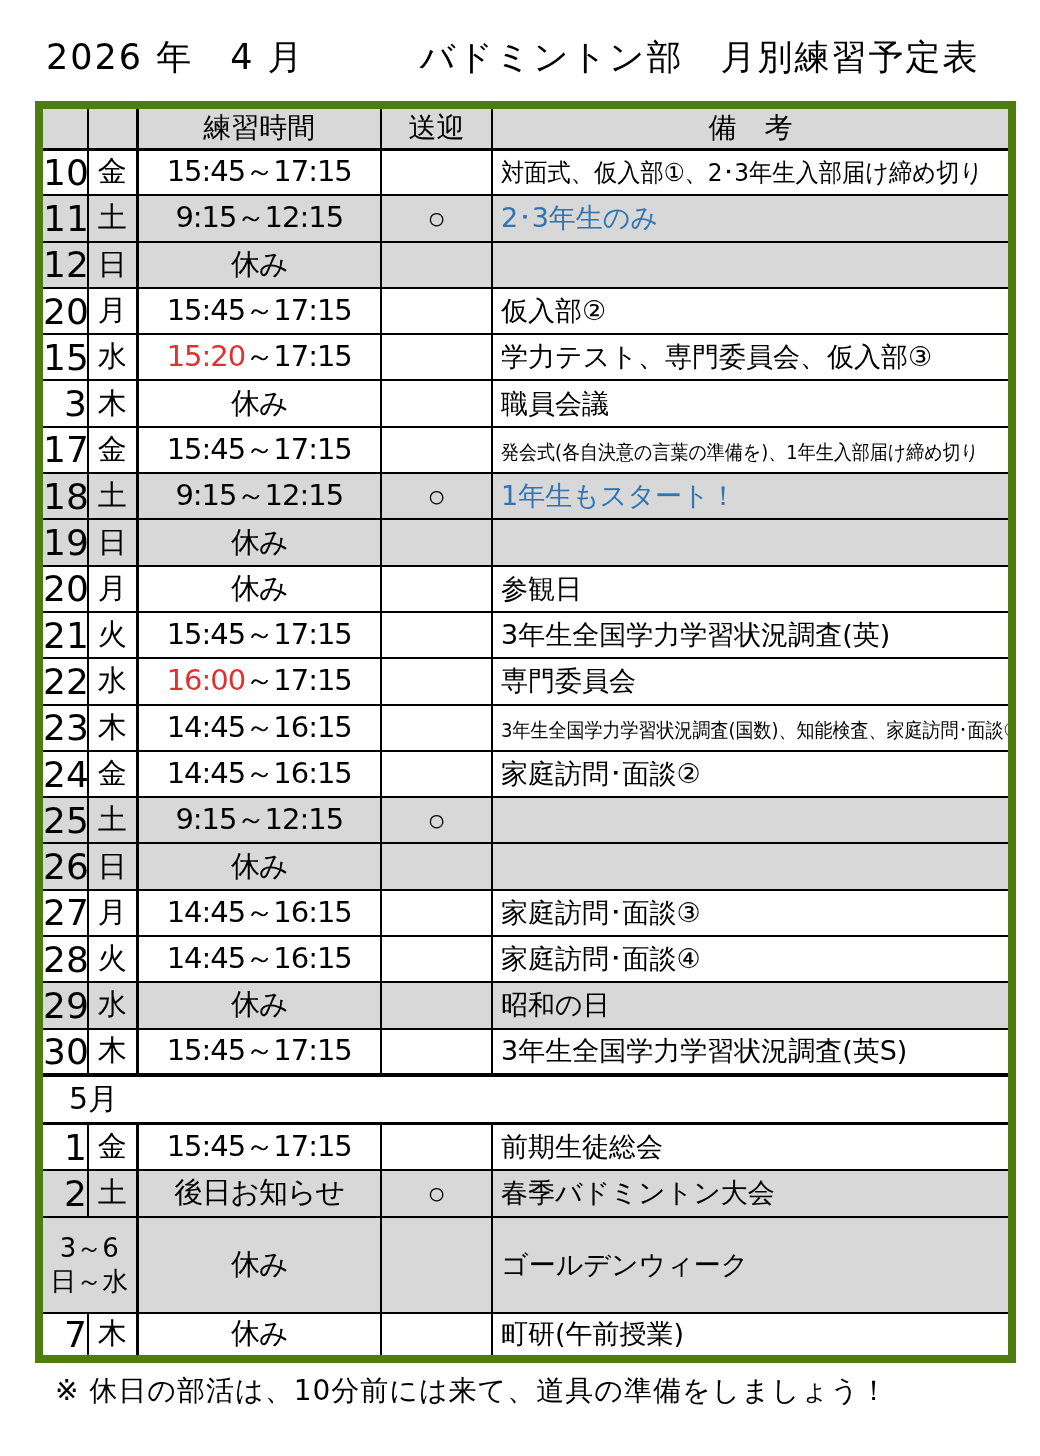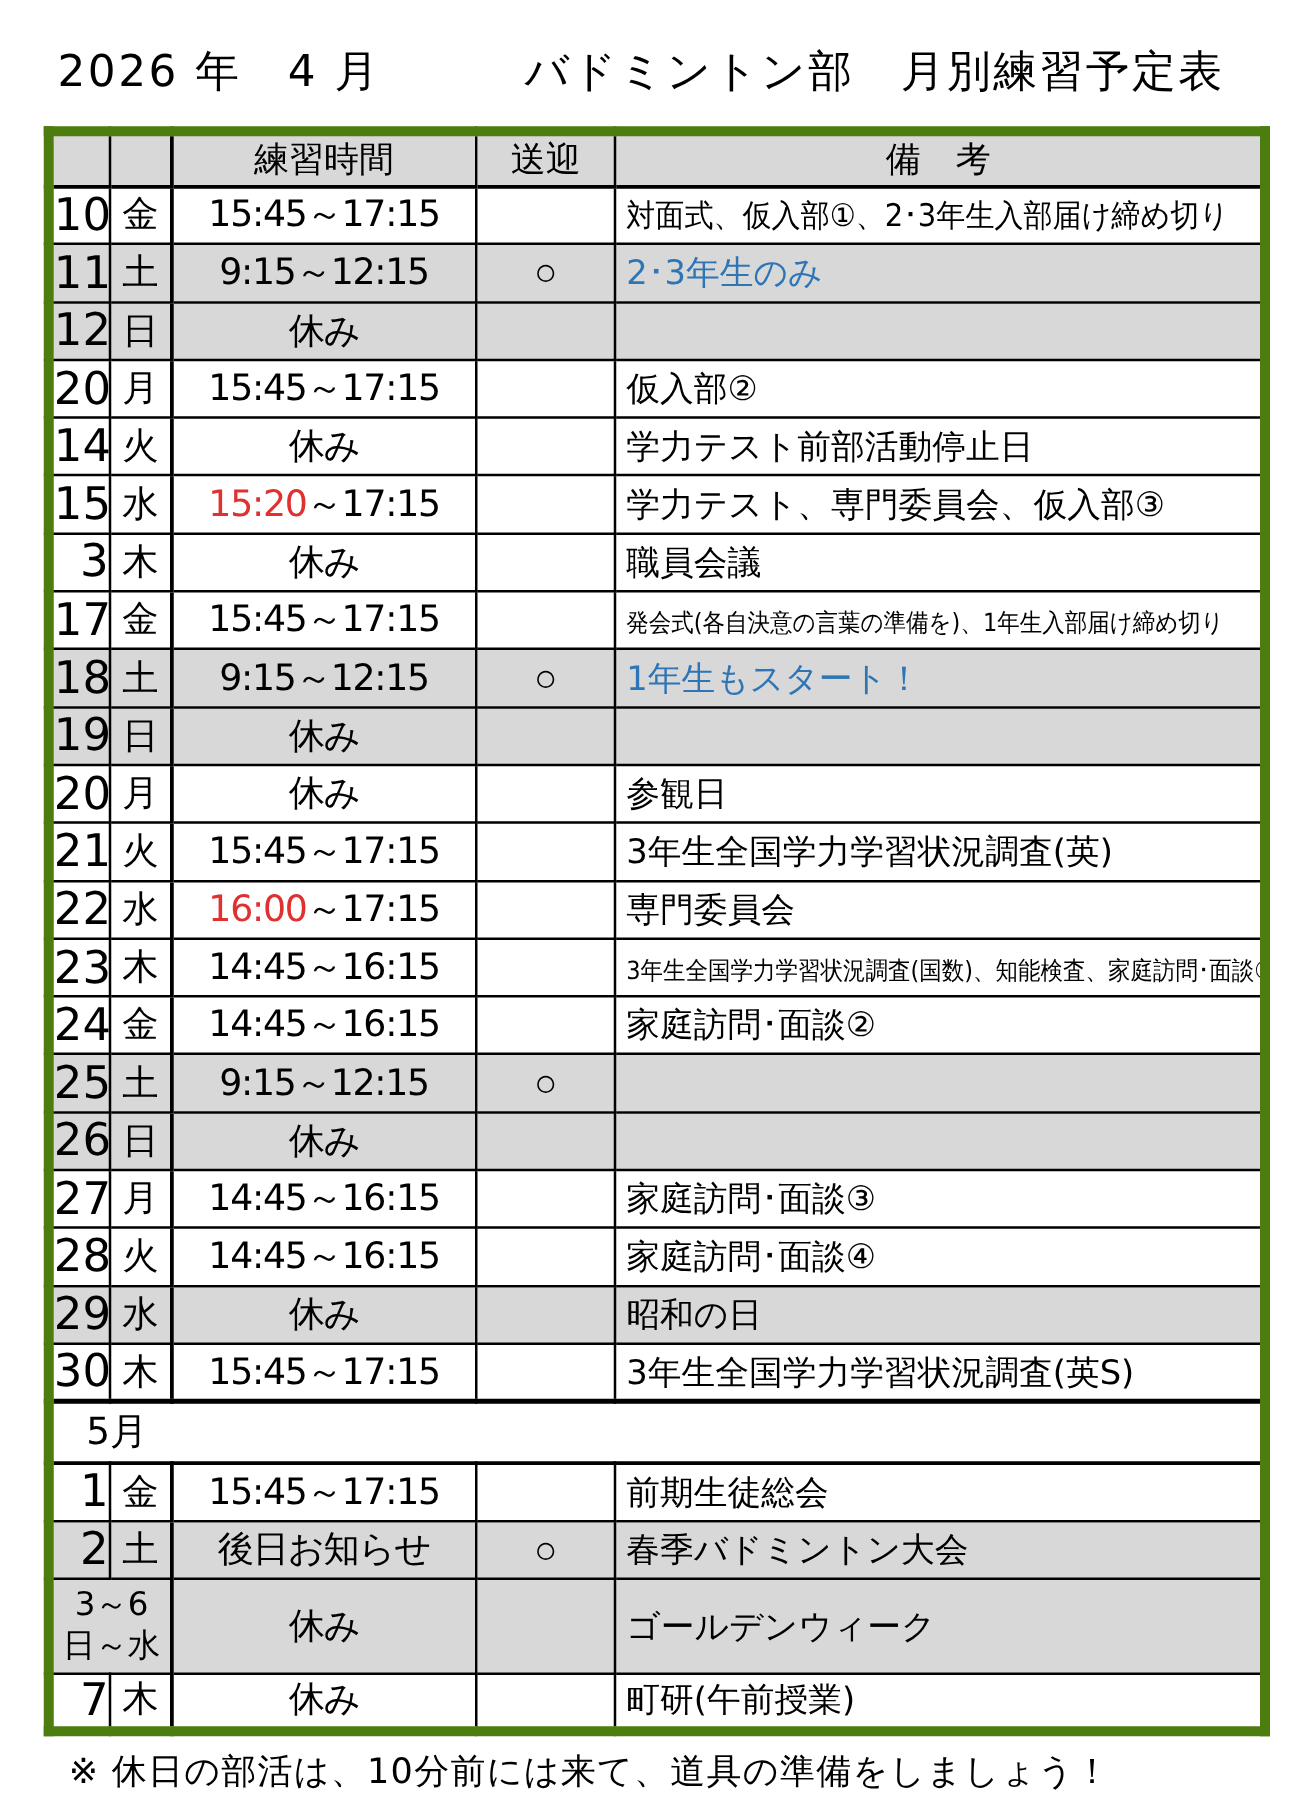--- a/index.html
+++ b/index.html
@@ -34,21 +34,21 @@
     padding:0;overflow:hidden;
     font-weight:normal;
   }
   thead th{
     background:var(--shaded-bg);
     border-bottom:3px solid #000;
     height:44px;font-size:28px;text-align:center;
   }
   th.h-time,td.c-time{border-left:3px solid #000;}
   tbody tr{height:46.3px;}
-  tbody tr.tall{height:76px;}
+  tbody tr.tall{height:96px;}
   tr.shaded td{background:var(--shaded-bg);}
   td.c-date{font-size:36px;text-align:right;}
   td.c-day{font-size:29px;text-align:center;}
   td.c-time{font-size:29px;text-align:center;white-space:nowrap;letter-spacing:-1px;margin-left:44px;}
   td.c-escort{font-size:31px;text-align:center;font-weight:300;}
   td.c-remarks{font-size:27px;text-align:left;padding-left:8px;white-space:nowrap;}
   td.c-remarks span{display:inline-block;transform-origin:0 50%;white-space:nowrap;}
   td.c-remarks span.sz-small{font-size:25px;transform:scaleX(.93);}
   td.c-remarks span.sz-xs{font-size:20px;transform:scaleX(.90);}
   td.c-remarks span.blue{color:var(--blue);}
@@ -117,27 +117,20 @@
         <td class="c-remarks"></td>
       </tr>
       <tr>
         <td class="c-date">20</td>
         <td class="c-day">月</td>
         <td class="c-time">15:45～17:15</td>
         <td class="c-escort"></td>
         <td class="c-remarks"><span>仮入部②</span></td>
       </tr>
       <tr>
-        <td class="c-date">14</td>
-        <td class="c-day">火</td>
-        <td class="c-time">休み</td>
-        <td class="c-escort"></td>
-        <td class="c-remarks"><span>学力テスト前部活動停止日</span></td>
-      </tr>
-      <tr>
         <td class="c-date">15</td>
         <td class="c-day">水</td>
         <td class="c-time"><span class="red">15:20</span>～17:15</td>
         <td class="c-escort"></td>
         <td class="c-remarks"><span>学力テスト、専門委員会、仮入部③</span></td>
       </tr>
       <tr>
         <td class="c-date">3</td>
         <td class="c-day">木</td>
         <td class="c-time">休み</td>

